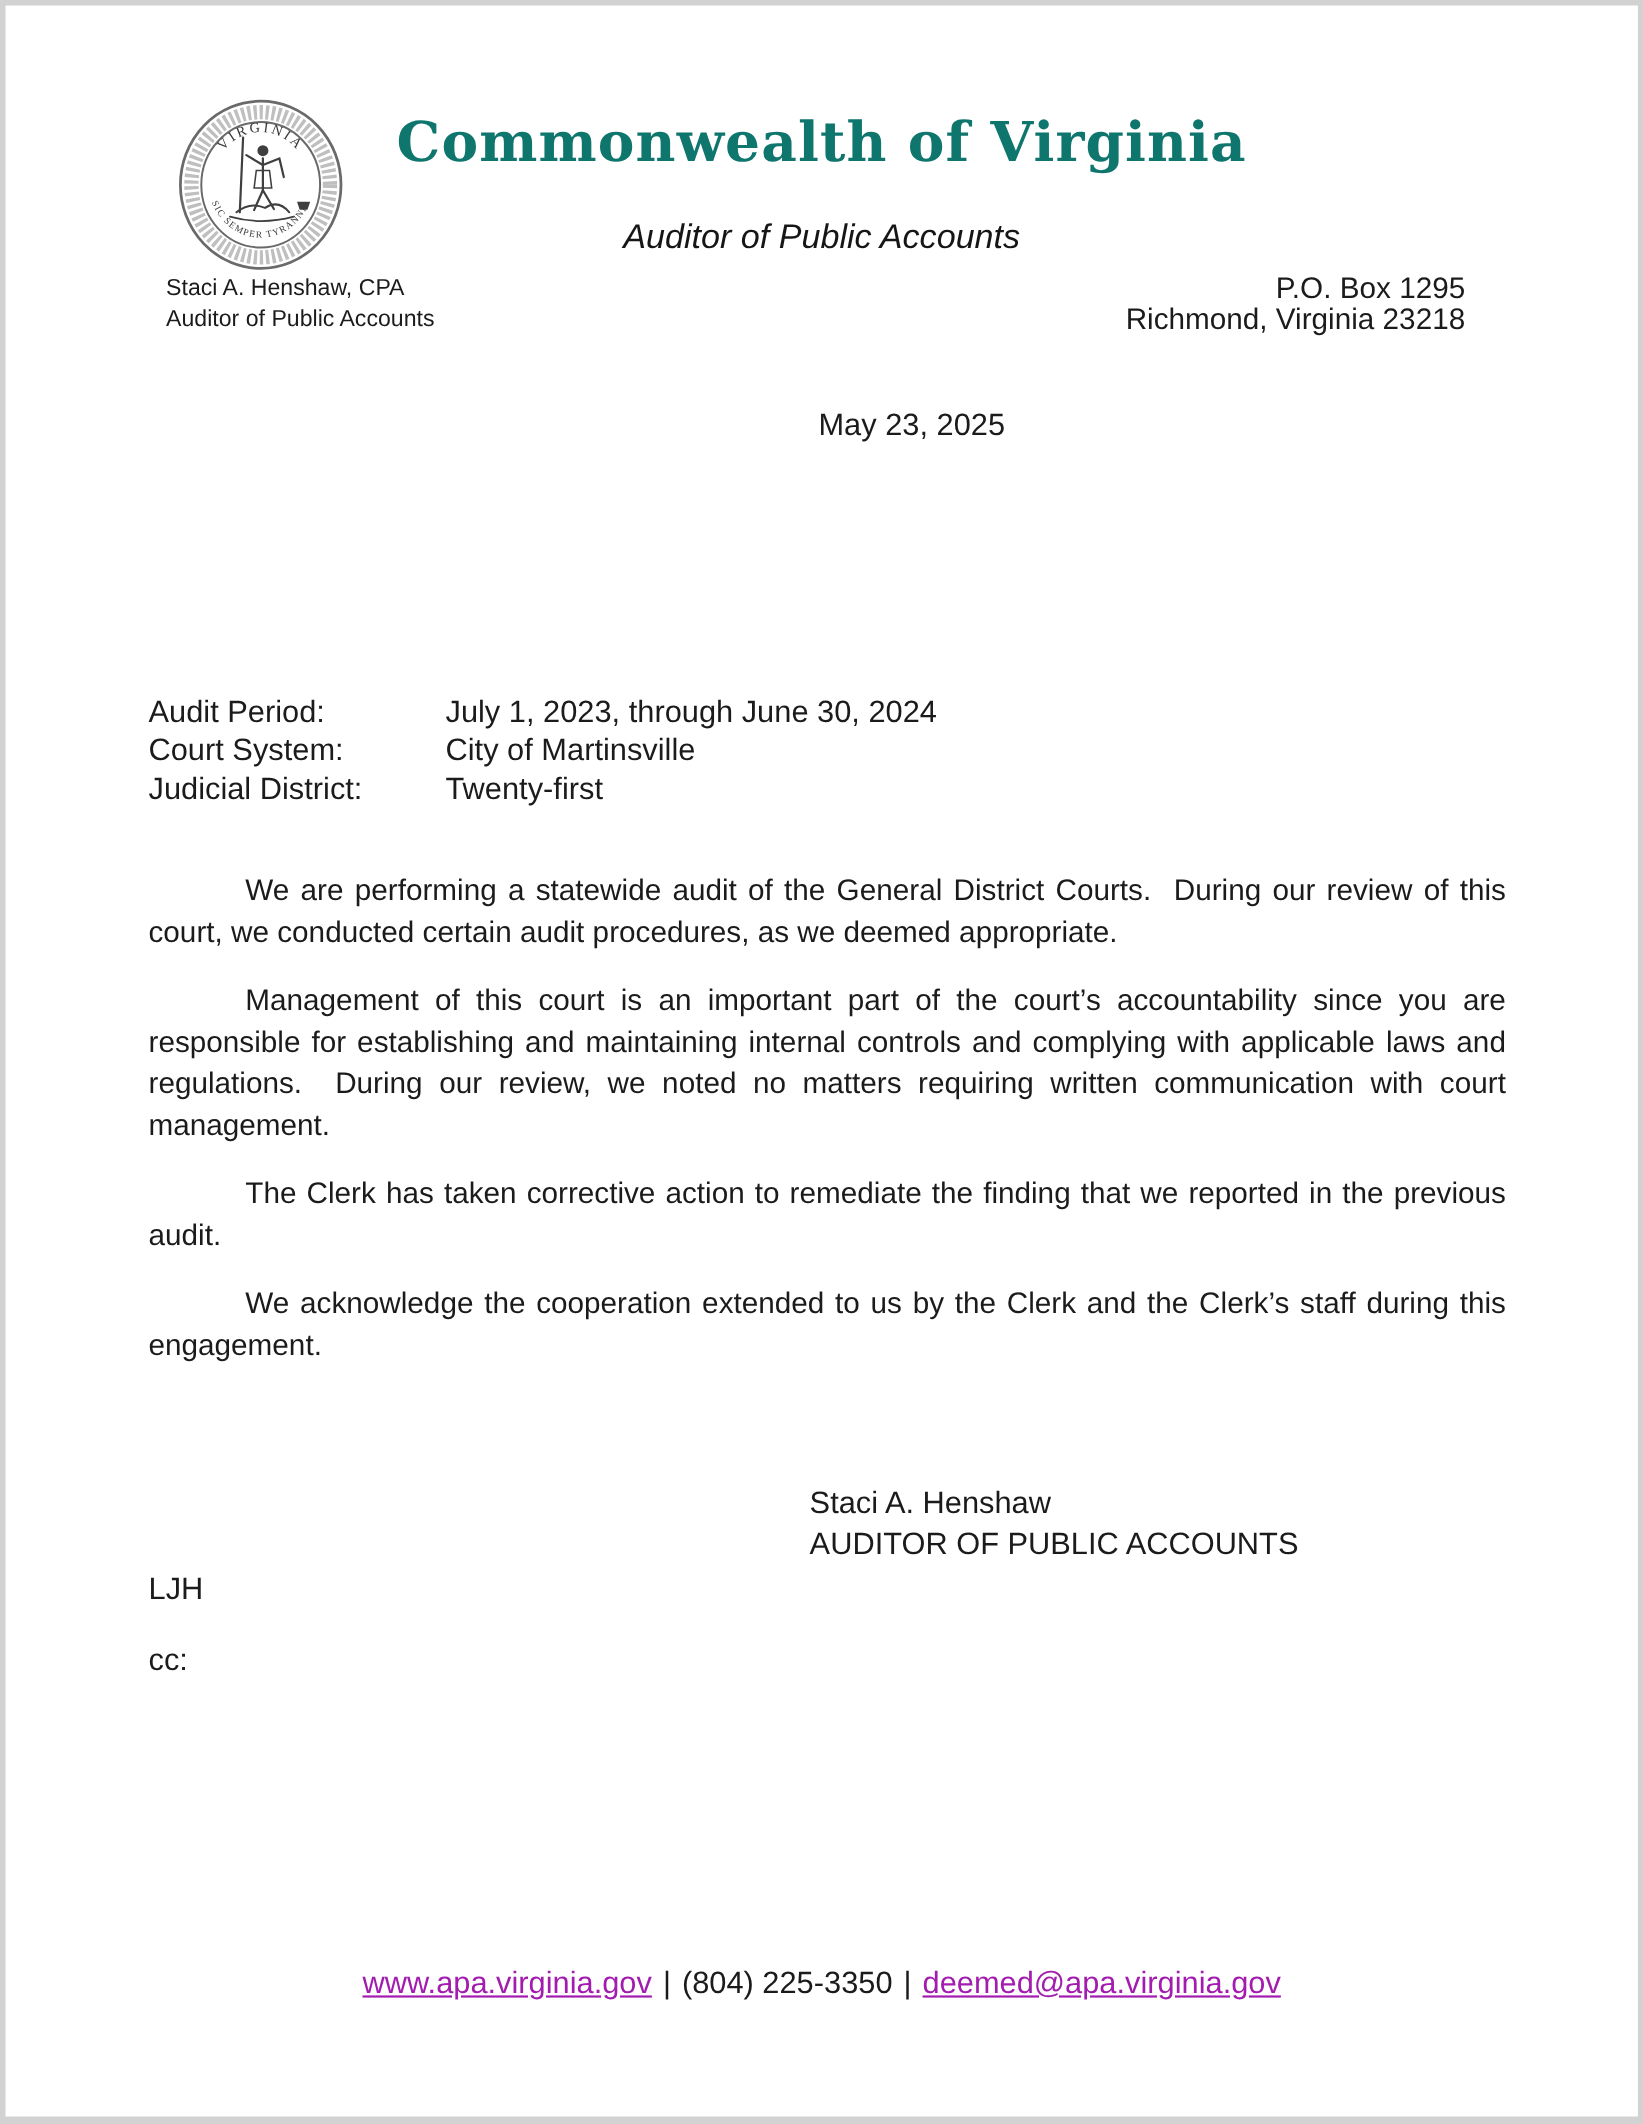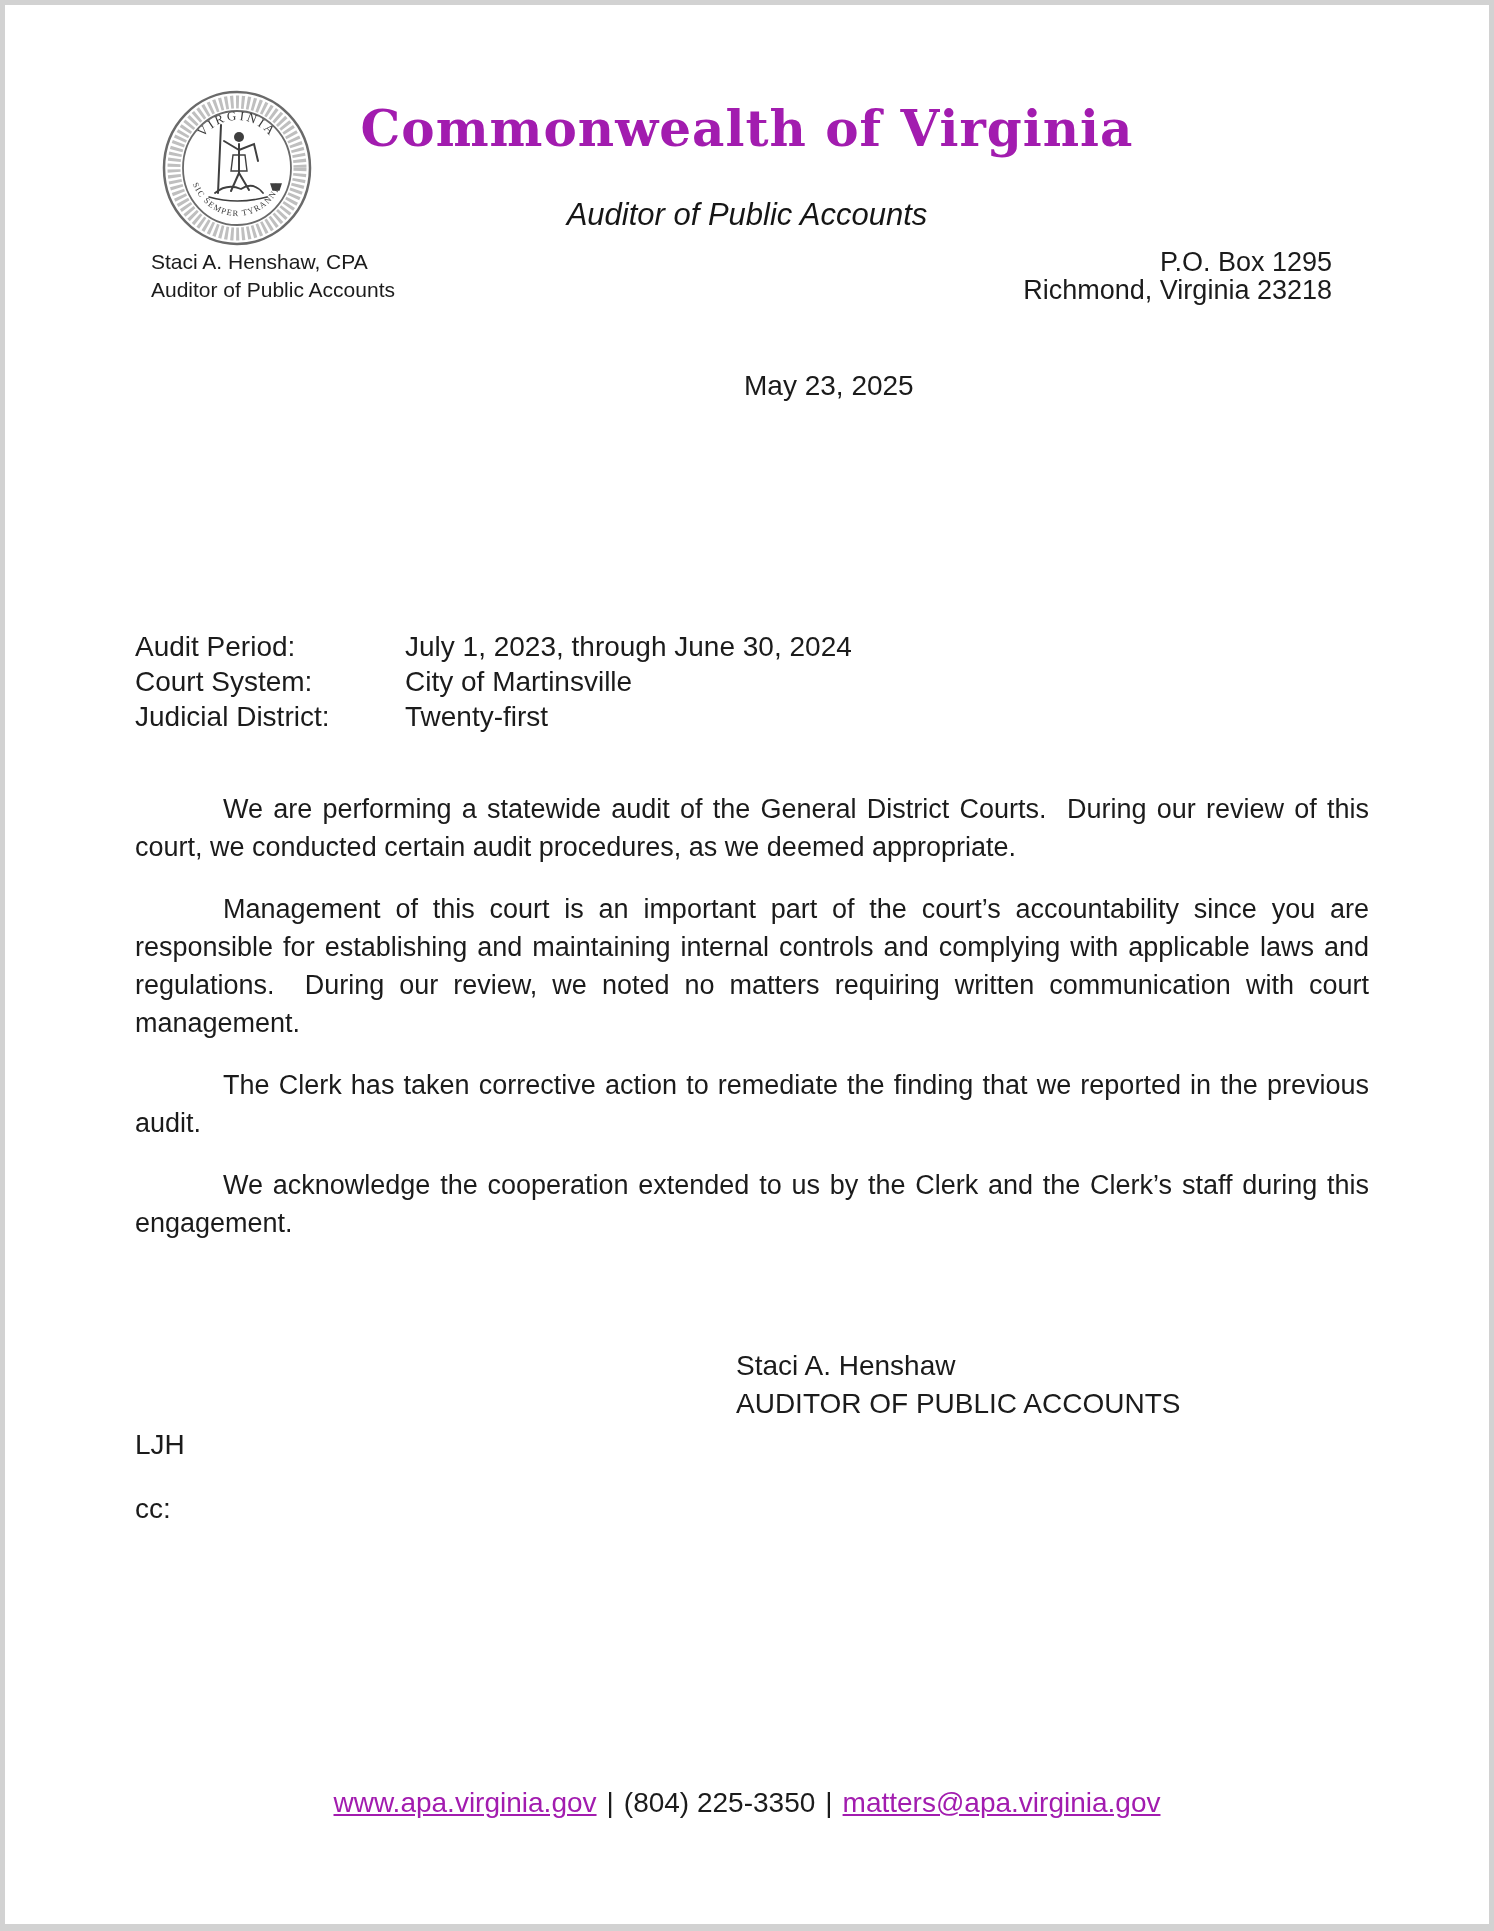--- a/index.html
+++ b/index.html
@@ -26,21 +26,21 @@
   }
   .org-title {
     position: absolute;
     left: 0; right: 0;
     top: 96px;
     text-align: center;
     font-family: "DejaVu Serif", serif;
     font-weight: 700;
     font-size: 50px;
     line-height: 1.1;
-    color: #a21caf;
+    color: #0f766e;
     letter-spacing: 1px;
   }
   .org-subtitle {
     position: absolute;
     left: 0; right: 0;
     top: 192px;
     text-align: center;
     font-style: italic;
     font-size: 31px;
     color: #161616;
@@ -214,16 +214,16 @@
     <div>AUDITOR OF PUBLIC ACCOUNTS</div>
   </div>
 
   <div class="initials">LJH</div>
 
   <div class="cc-block">
     <span>cc:</span>
   </div>
 
   <div class="footer">
-    <a>www.apa.virginia.gov</a><span class="sep">|</span><span>(804) 225-3350</span><span class="sep">|</span><a>matters@apa.virginia.gov</a>
+    <a>www.apa.virginia.gov</a><span class="sep">|</span><span>(804) 225-3350</span><span class="sep">|</span><a>deemed@apa.virginia.gov</a>
   </div>
 
 </div>
 
 </body></html>

